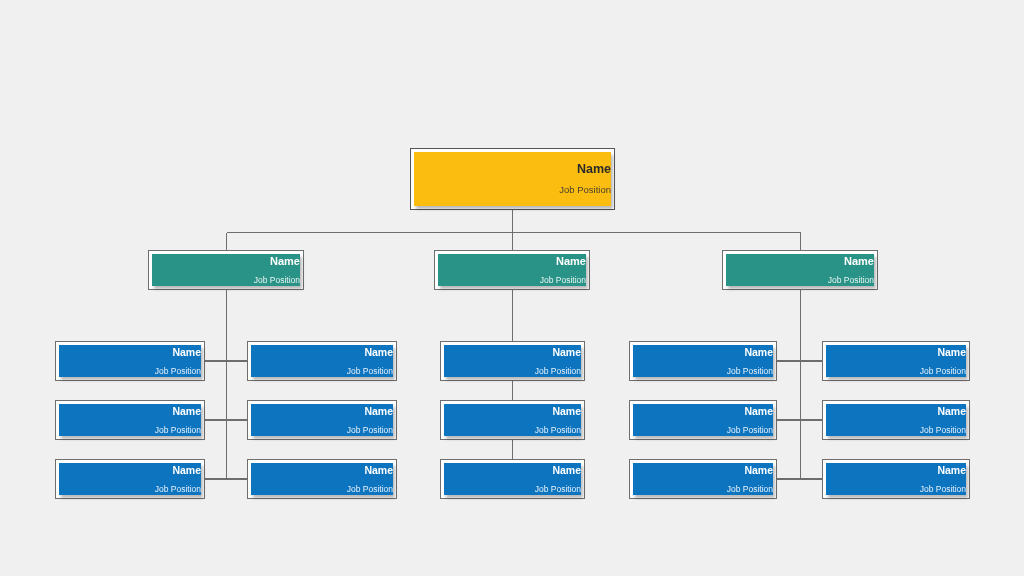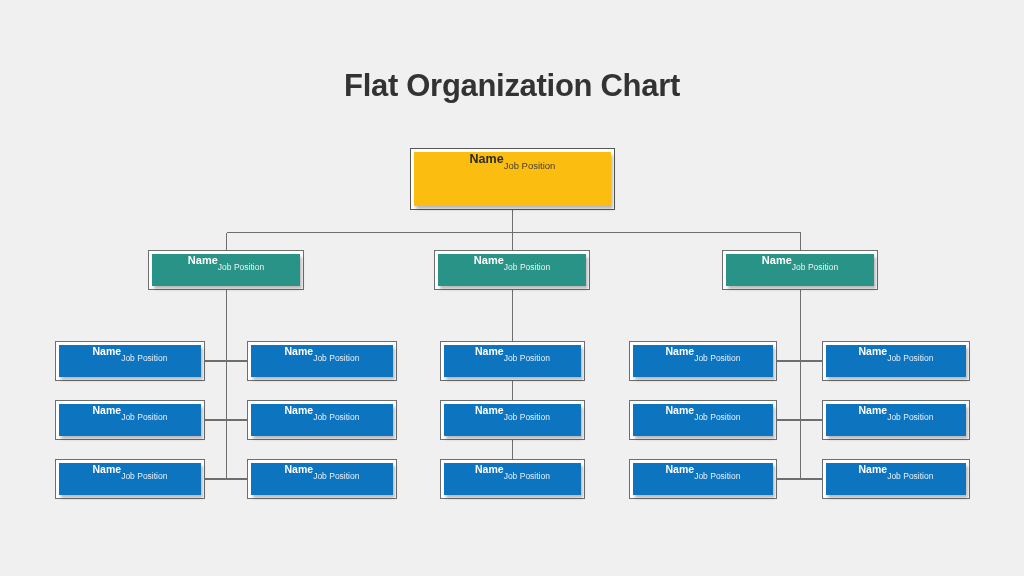--- a/index.html
+++ b/index.html
@@ -54,21 +54,22 @@
     background: #ffffff;
     padding: 3px;
     z-index: 5;
   }
 
   .node .fill {
     position: relative;
     width: 100%;
     height: 100%;
     display: flex;
-    align-items: flex-start;
+    flex-direction: column;
+    align-items: flex-end;
     justify-content: center;
     box-shadow: 2px 3px 3px rgba(0, 0, 0, 0.28);
   }
 
   .node .nm {
     font-weight: bold;
     line-height: 1.15;
   }
 
   .node .jp {
@@ -116,21 +117,20 @@
   .node.level-leaf .jp {
     color: #e6f1fa;
     font-size: 8.5px;
   }
 </style>
 </head>
 <body>
 
 <div id="slide">
 
-  <div id="chart-title">Flat Organization Chart</div>
 
   <svg id="connectors" viewBox="0 0 1024 576" xmlns="http://www.w3.org/2000/svg">
     <g stroke="#6e6e6e" stroke-width="1.1" fill="none" shape-rendering="crispEdges">
 
       <path d="M512.5 210 V 232.5"></path>
       <path d="M226.5 232.5 H 800.5"></path>
       <path d="M226.5 232.5 V 250"></path>
       <path d="M512.5 232.5 V 250"></path>
       <path d="M800.5 232.5 V 250"></path>
 

